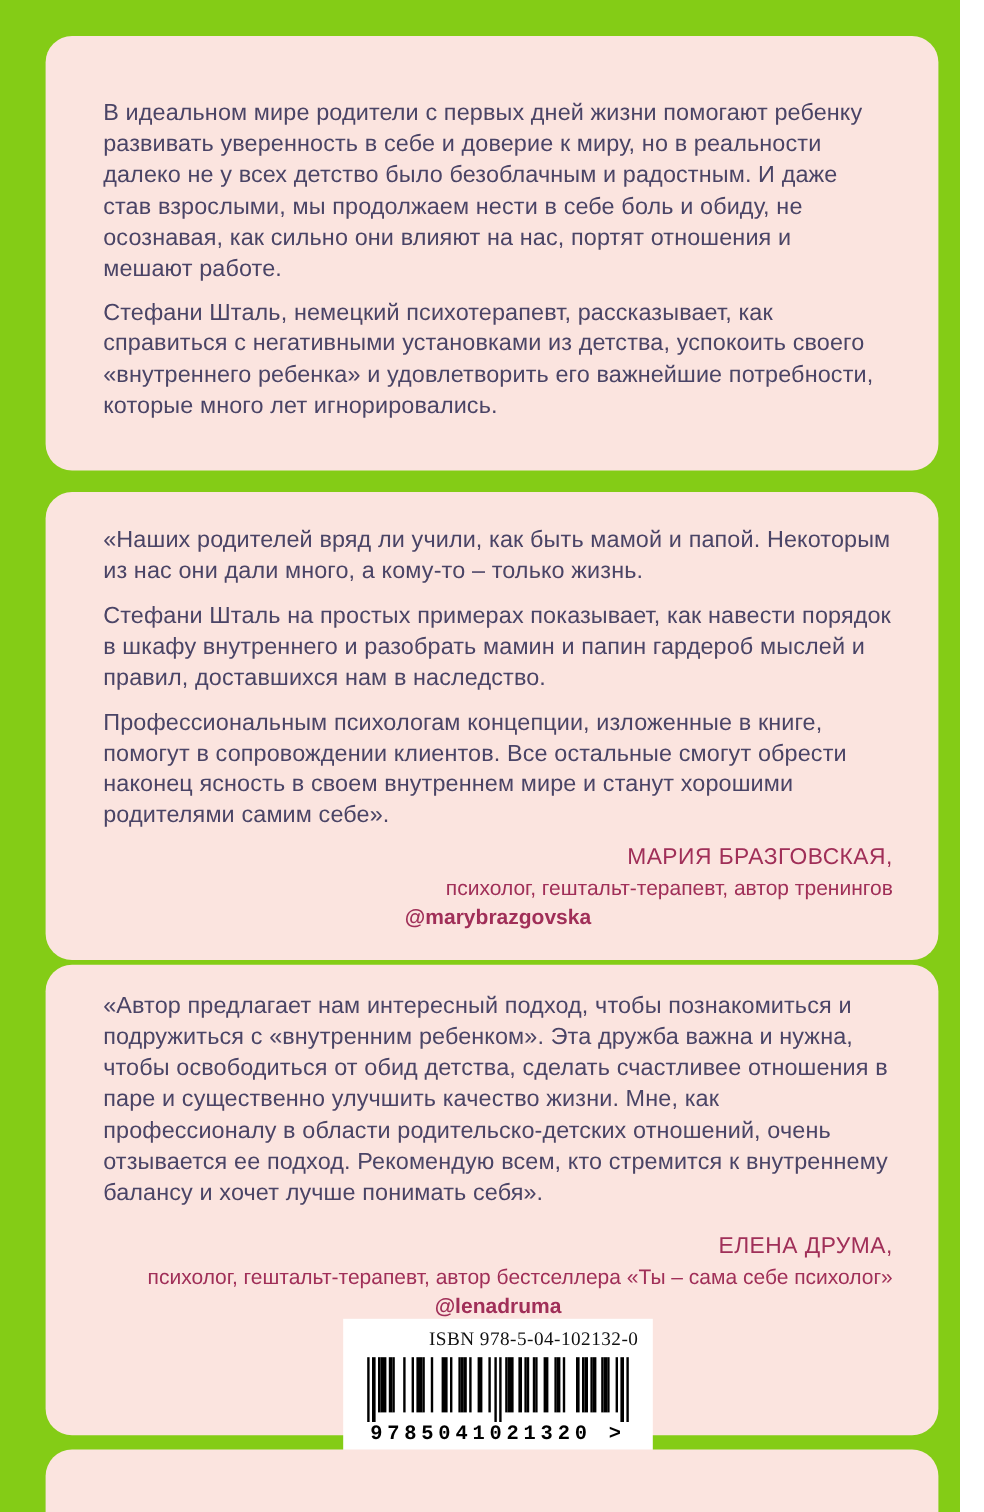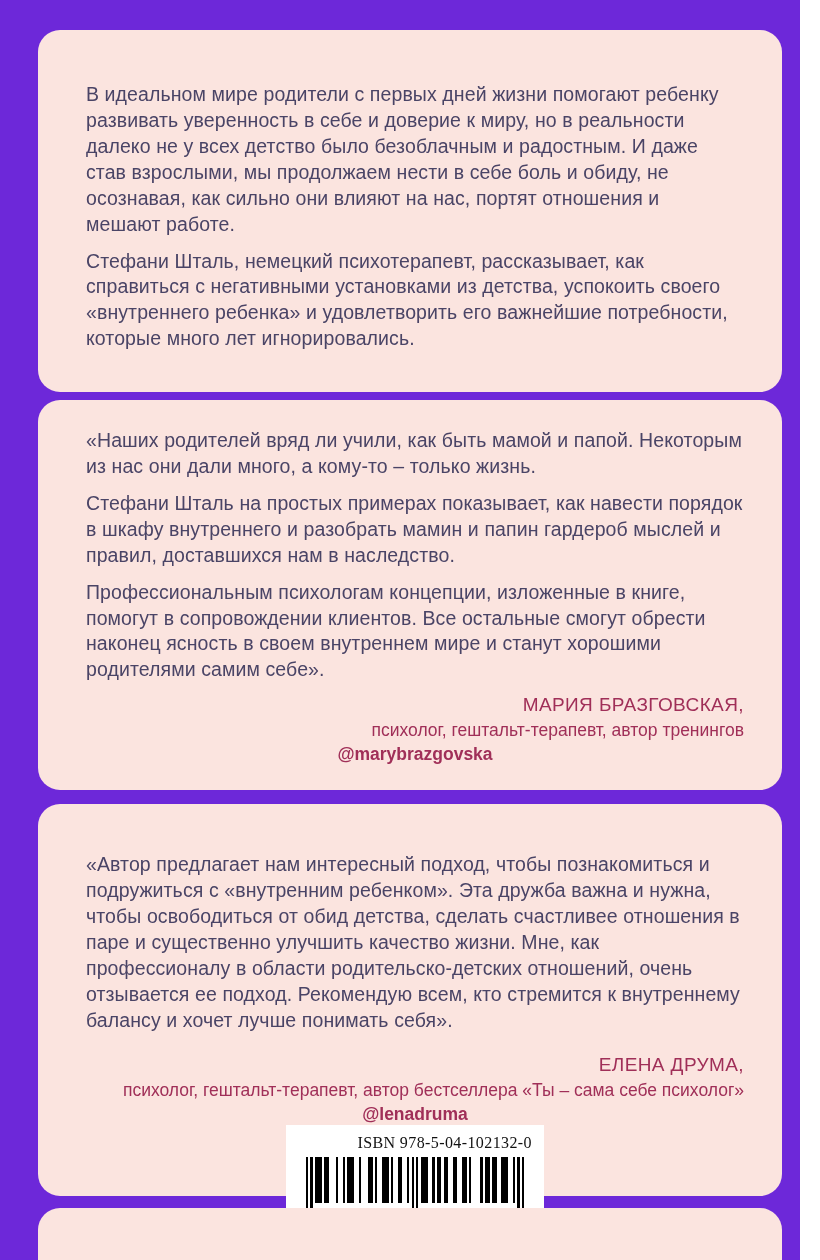--- a/index.html
+++ b/index.html
@@ -1,28 +1,28 @@
 <!DOCTYPE html>
 <html><head>
 <meta charset="utf-8">
 <style>
   html,body{margin:0;padding:0;}
   body{
     width:820px;height:1260px;background:#ffffff;
     font-family:"Liberation Sans",sans-serif;
     overflow:hidden;
   }
-  .cover{position:relative;width:800px;height:1260px;background:#6d28d9;}
+  .cover{position:relative;width:800px;height:1260px;background:#84cc16;}
   .panel{
     position:absolute;left:38px;width:744px;
     background:#fbe4df;border-radius:22px;box-sizing:border-box;
   }
   #panel1{top:30px;height:362px;padding:52px 44px 0 48px;}
-  #panel2{top:400px;height:390px;padding:28px 38px 0 48px;}
-  #panel3{top:804px;height:392px;padding:48px 38px 8px 48px;display:flex;flex-direction:column;}
+  #panel2{top:410px;height:390px;padding:28px 38px 0 48px;}
+  #panel3{top:804px;height:392px;padding:22px 38px 8px 48px;display:flex;flex-direction:column;}
   #strip-bottom{top:1208px;height:52px;border-radius:22px 22px 0 0;}
 
   p.text{
     color:#4a4466;font-size:19.5px;line-height:1.33;
     margin:0 0 11px 0;letter-spacing:0.1px;
   }
   .attribution{text-align:right;margin-top:10px;}
   .attribution .name{
     color:#a02f58;font-weight:normal;font-size:19px;letter-spacing:0.4px;
   }

